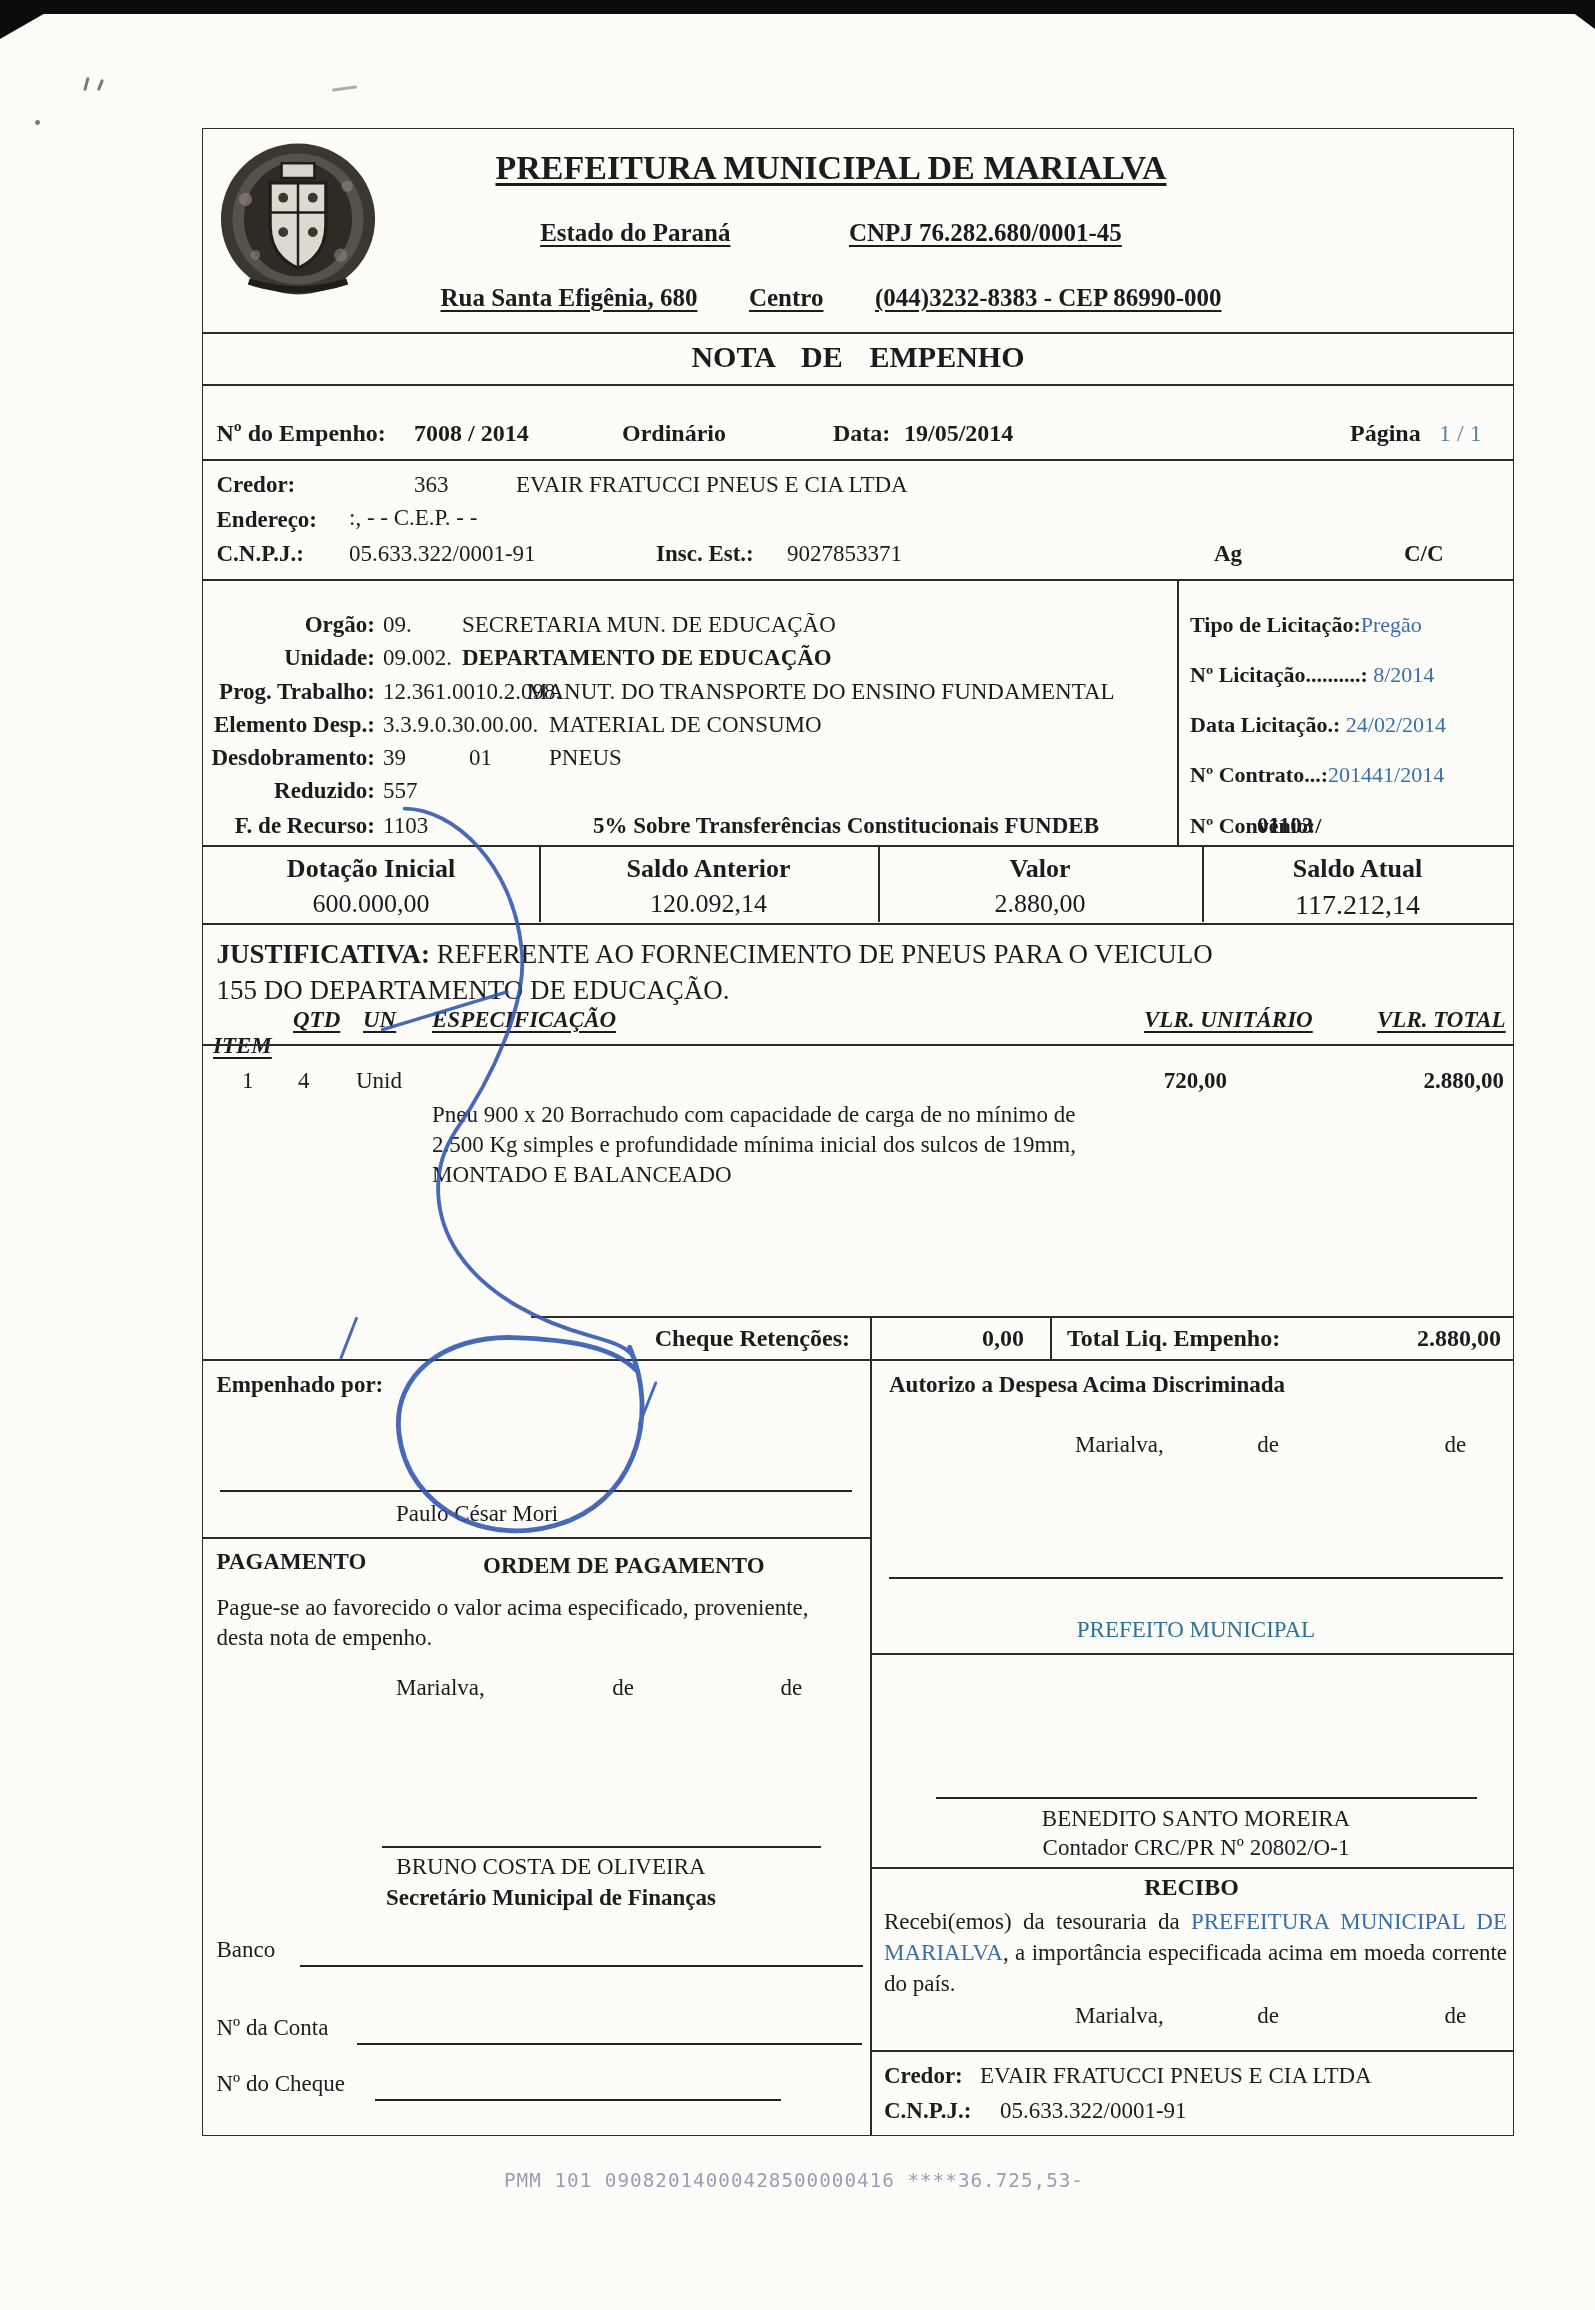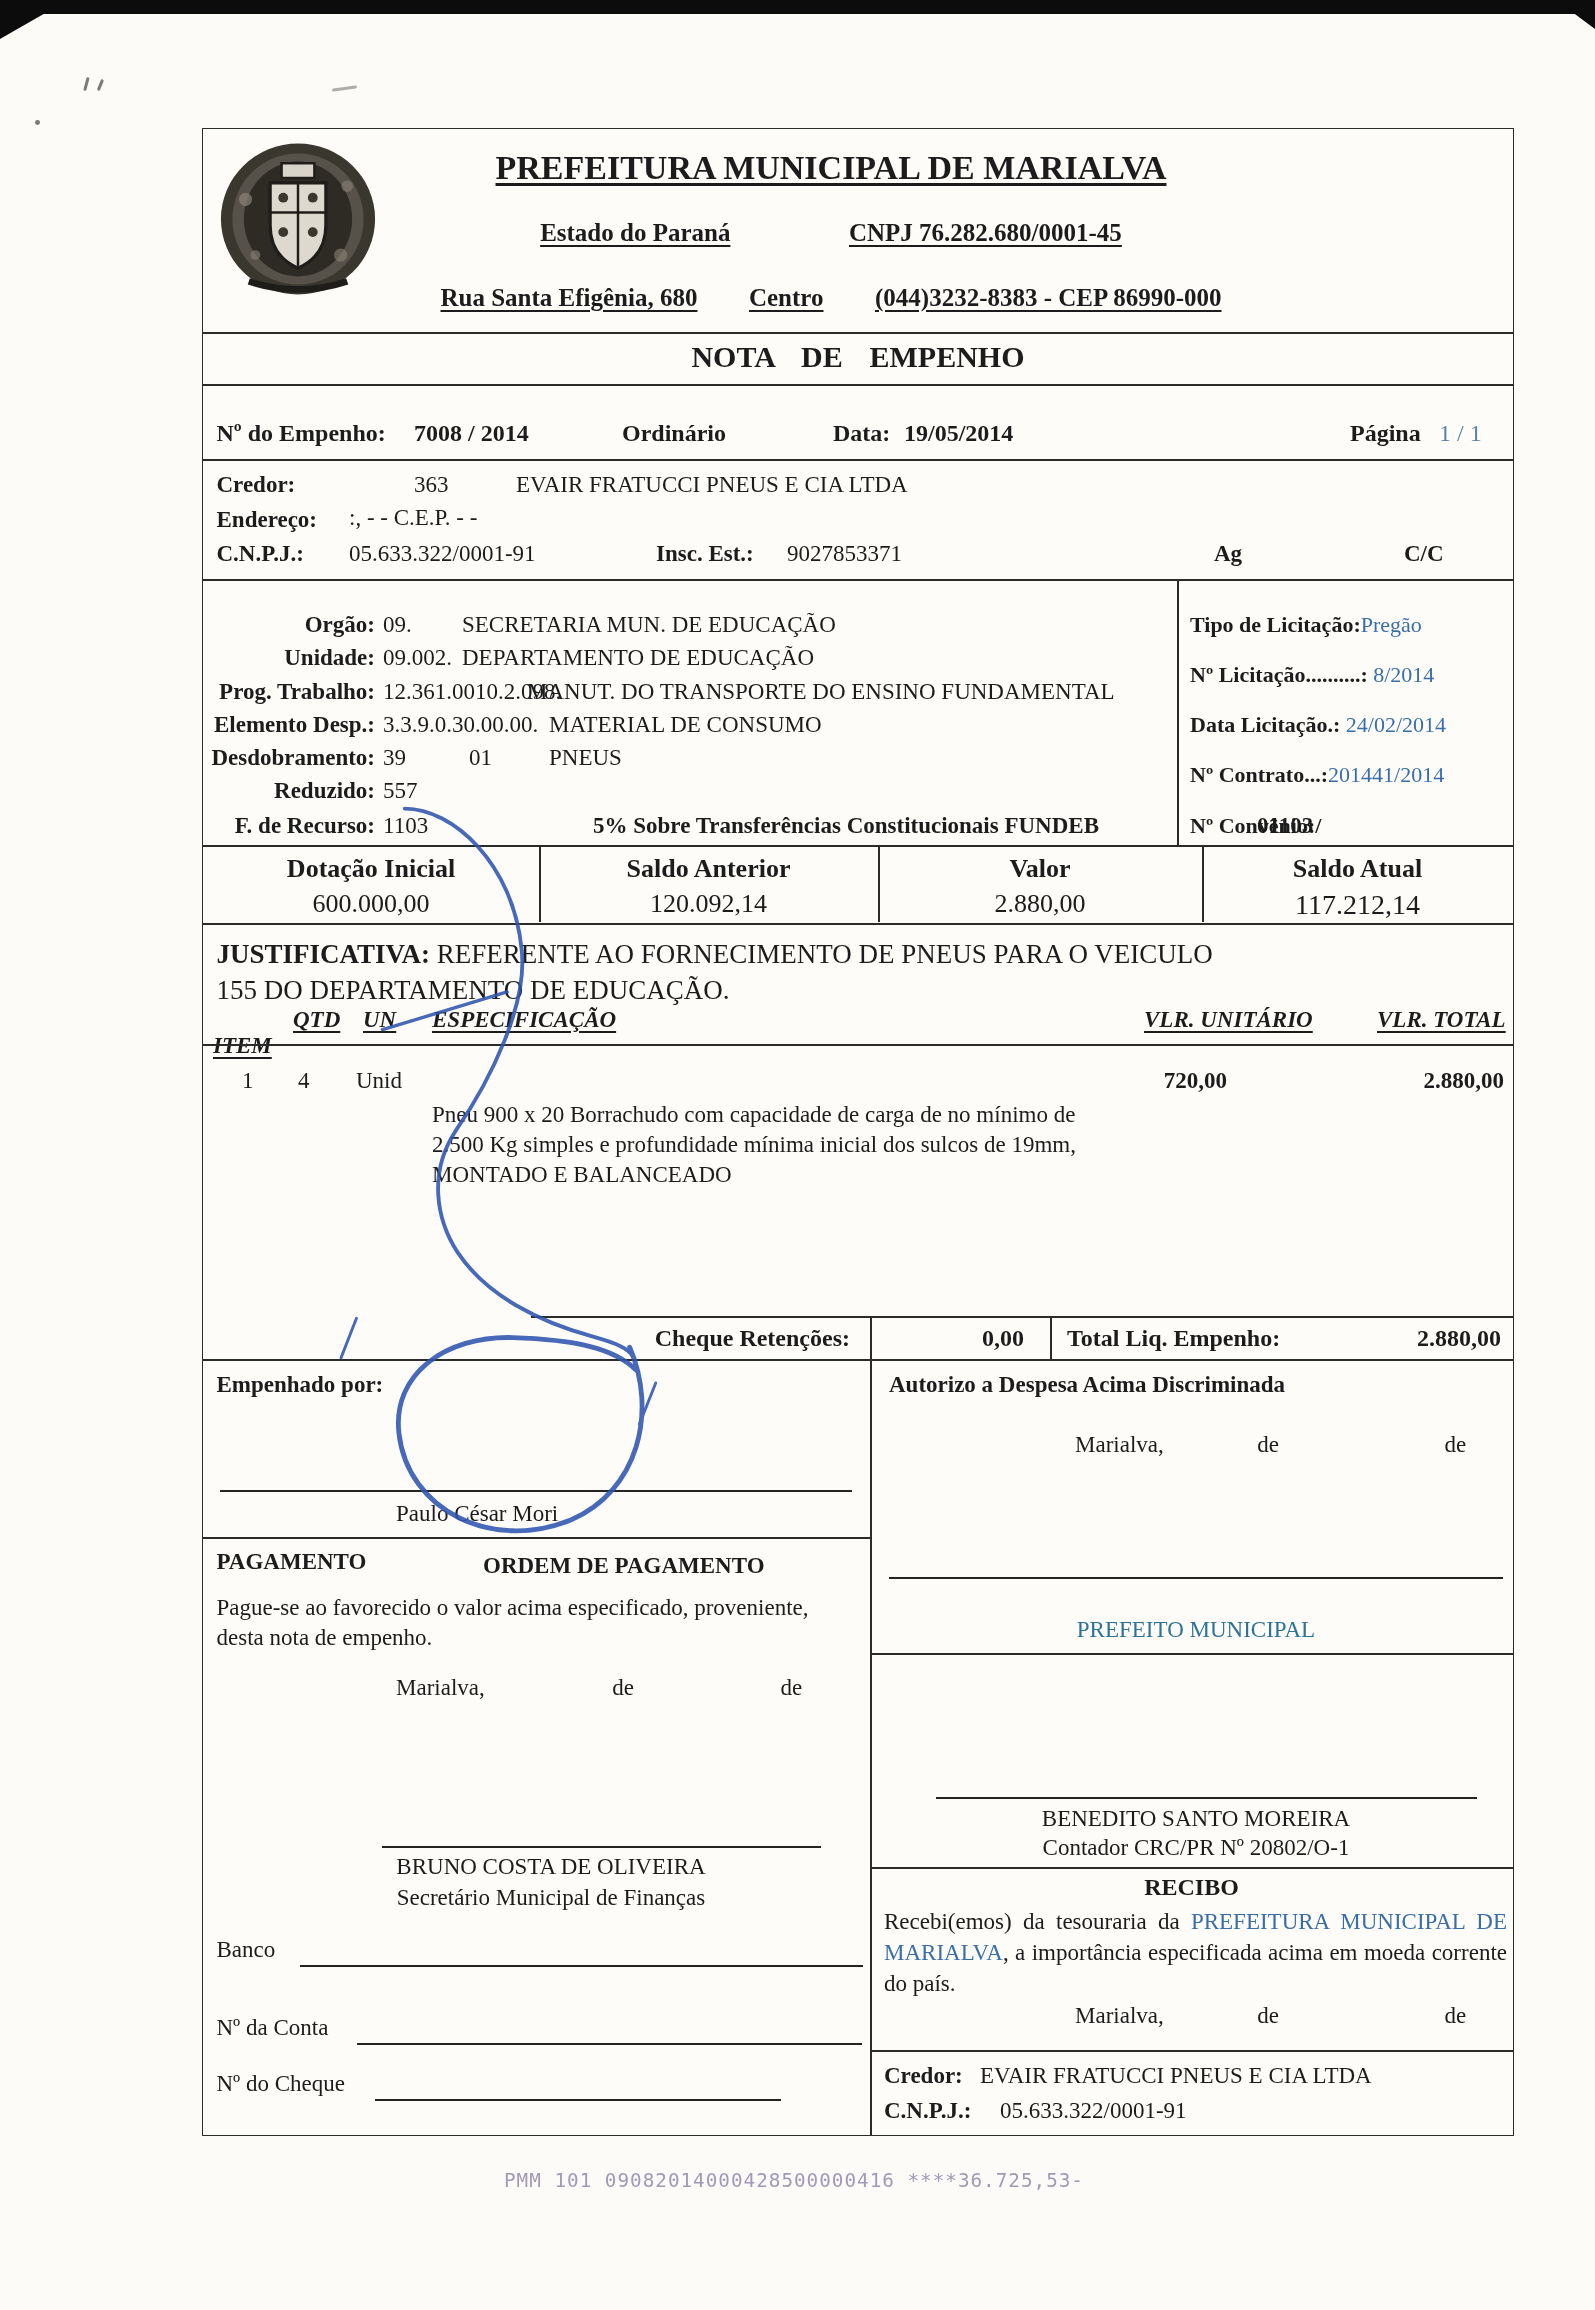--- a/index.html
+++ b/index.html
@@ -119,21 +119,21 @@
   <div class="hl" style="left:0;top:450px;width:100%;"></div>
 
   <div class="row" style="top:483px;">
     <span class="cell lab">Orgão:</span>
     <span class="cell" style="left:180px;">09.</span>
     <span class="cell" style="left:259px;">SECRETARIA MUN. DE EDUCAÇÃO</span>
   </div>
   <div class="row" style="top:516px;">
     <span class="cell lab">Unidade:</span>
     <span class="cell" style="left:180px;">09.002.</span>
-    <span class="cell" style="left:259px;">DEPARTAMENTO DE EDUCAÇÃO</span>
+    <span class="cell" style="left:259px;font-weight:bold;">DEPARTAMENTO DE EDUCAÇÃO</span>
   </div>
   <div class="row" style="top:550px;">
     <span class="cell lab">Prog. Trabalho:</span>
     <span class="cell" style="left:180px;">12.361.0010.2.098.</span>
     <span class="cell" style="left:324px;">MANUT. DO TRANSPORTE DO ENSINO FUNDAMENTAL</span>
   </div>
   <div class="row" style="top:583px;">
     <span class="cell lab">Elemento Desp.:</span>
     <span class="cell" style="left:180px;">3.3.9.0.30.00.00.</span>
     <span class="cell" style="left:346px;">MATERIAL DE CONSUMO</span>
@@ -224,21 +224,21 @@
   <div class="t wrap" style="left:13.5px;top:1464px;width:637px;line-height:30px;">Pague-se ao favorecido o valor acima especificado, proveniente, desta nota de empenho.</div>
   <div class="t" style="left:193px;top:1545px;">
     <span>Marialva,</span>
     <span style="display:inline-block;width:116px;"></span>
     <span>de</span>
     <span style="display:inline-block;width:135px;"></span>
     <span>de</span>
   </div>
   <div class="hl thin" style="left:179px;top:1717px;width:439px;"></div>
   <div class="t ctr" style="left:97px;top:1724px;width:502px;">BRUNO COSTA DE OLIVEIRA</div>
-  <div class="t ctr" style="left:97px;top:1755px;width:502px;">Secretário Municipal de Finanças</div>
+  <div class="t ctr" style="left:97px;top:1755px;width:502px;font-weight:bold;">Secretário Municipal de Finanças</div>
   <div class="t" style="left:13.5px;top:1807px;">Banco</div>
   <div class="hl thin" style="left:97px;top:1836px;width:563px;"></div>
   <div class="t" style="left:13.5px;top:1885px;">Nº da Conta</div>
   <div class="hl thin" style="left:154px;top:1914px;width:505px;"></div>
   <div class="t" style="left:13.5px;top:1941px;">Nº do Cheque</div>
   <div class="hl thin" style="left:172px;top:1970px;width:406px;"></div>
 
   <div class="t b" style="left:686px;top:1242px;">Autorizo a Despesa Acima Discriminada</div>
   <div class="t" style="left:872px;top:1302px;">
     <span>Marialva,</span>

